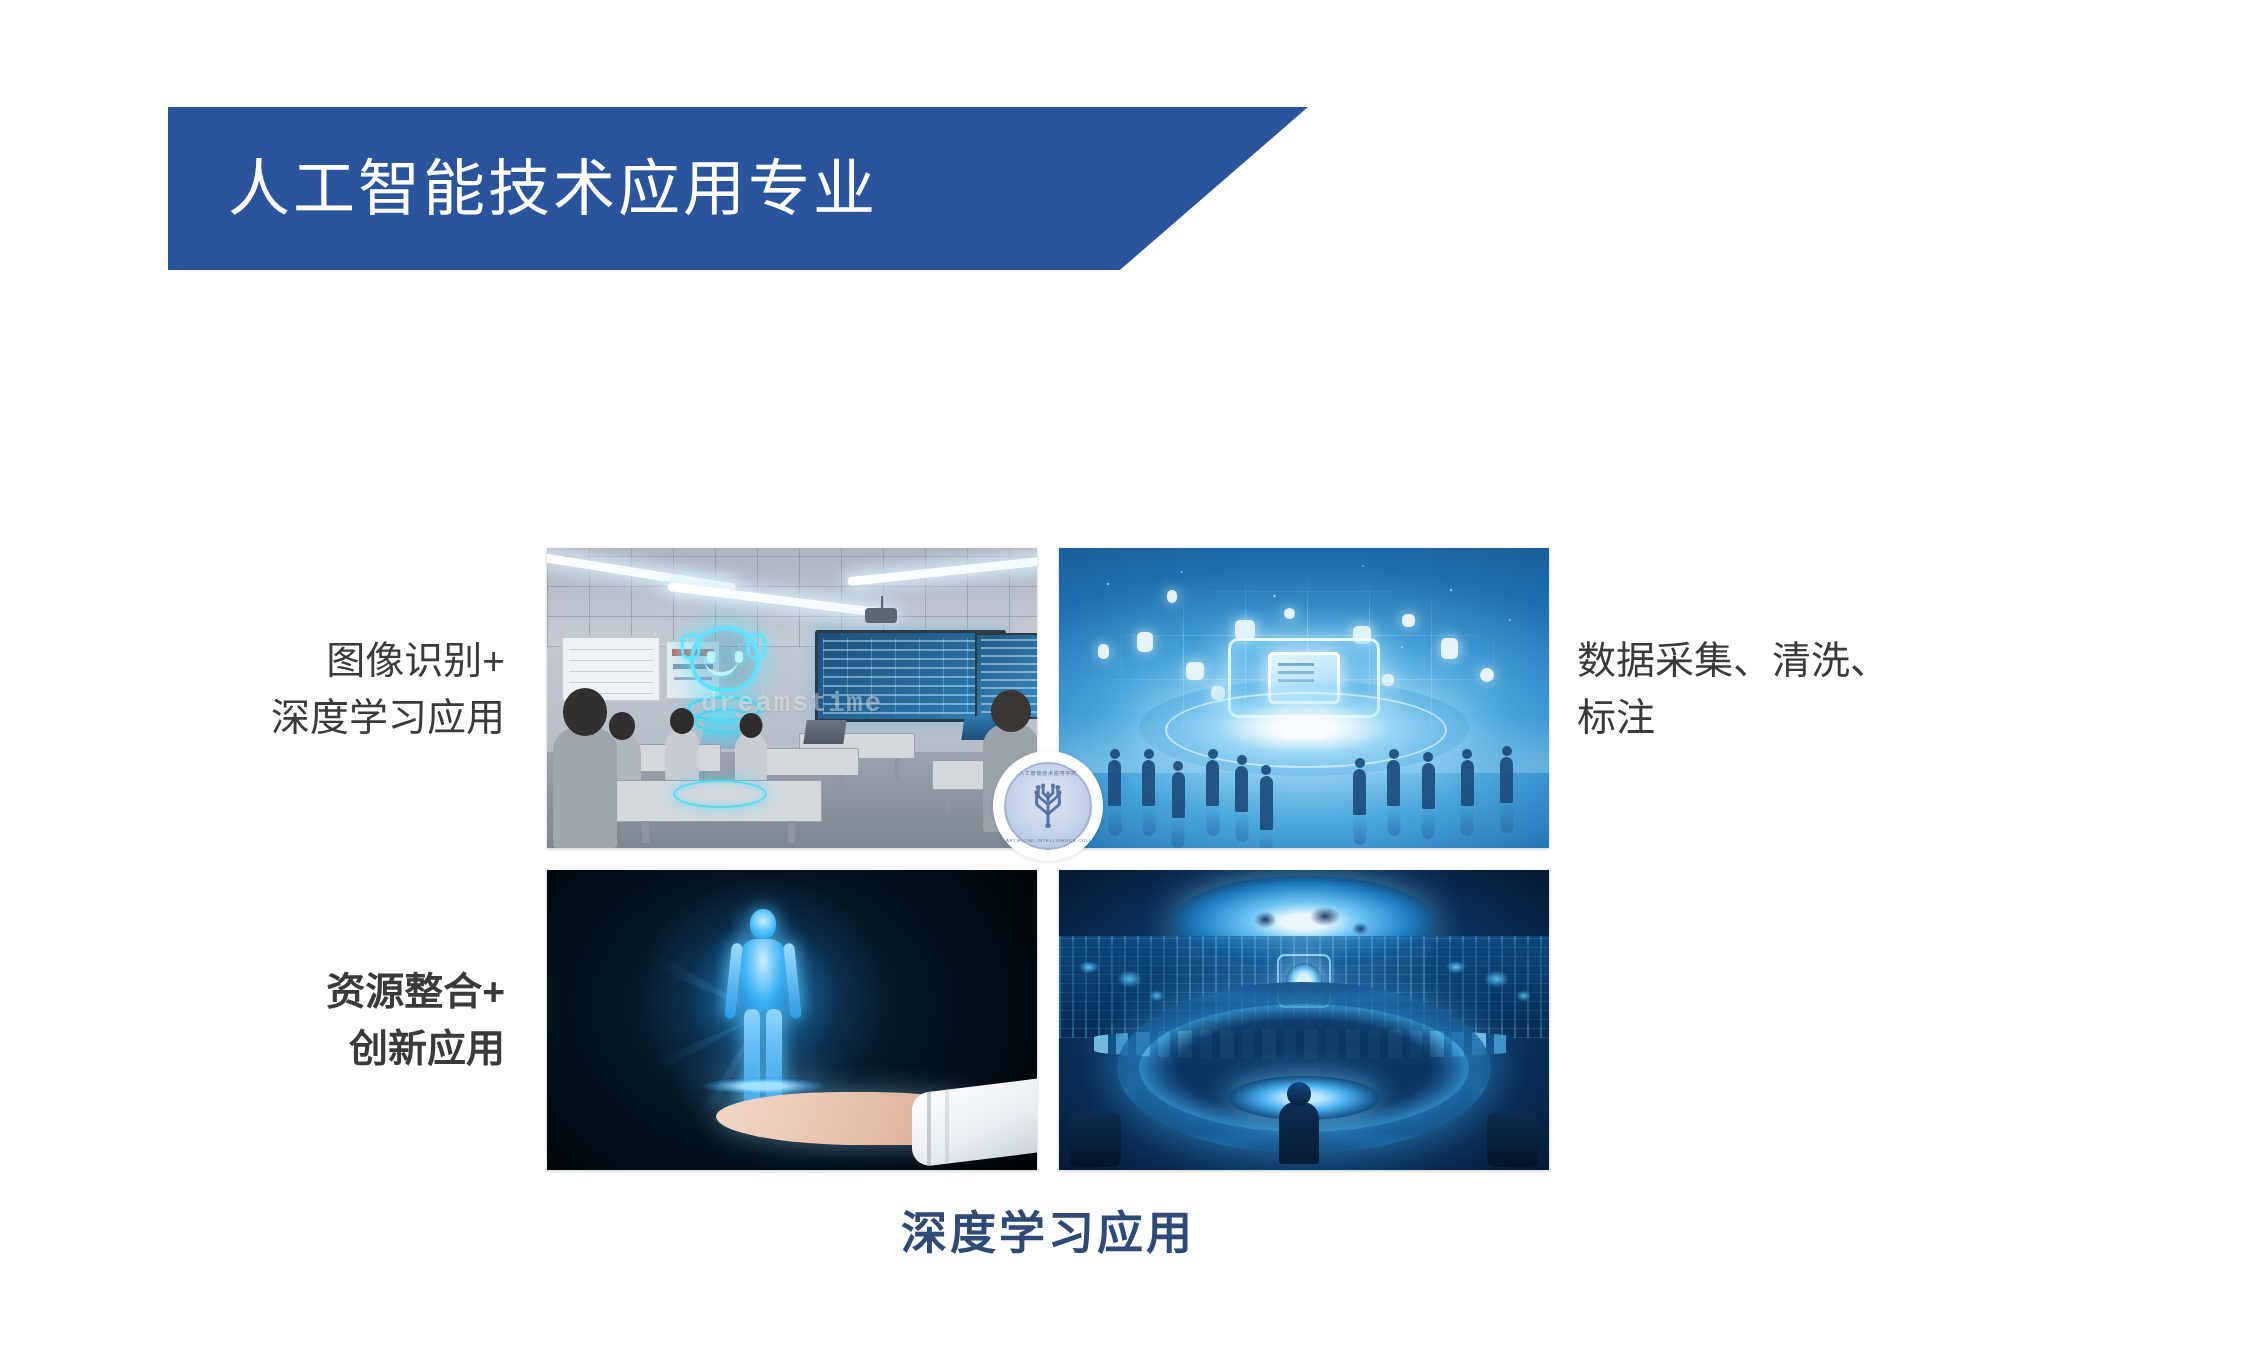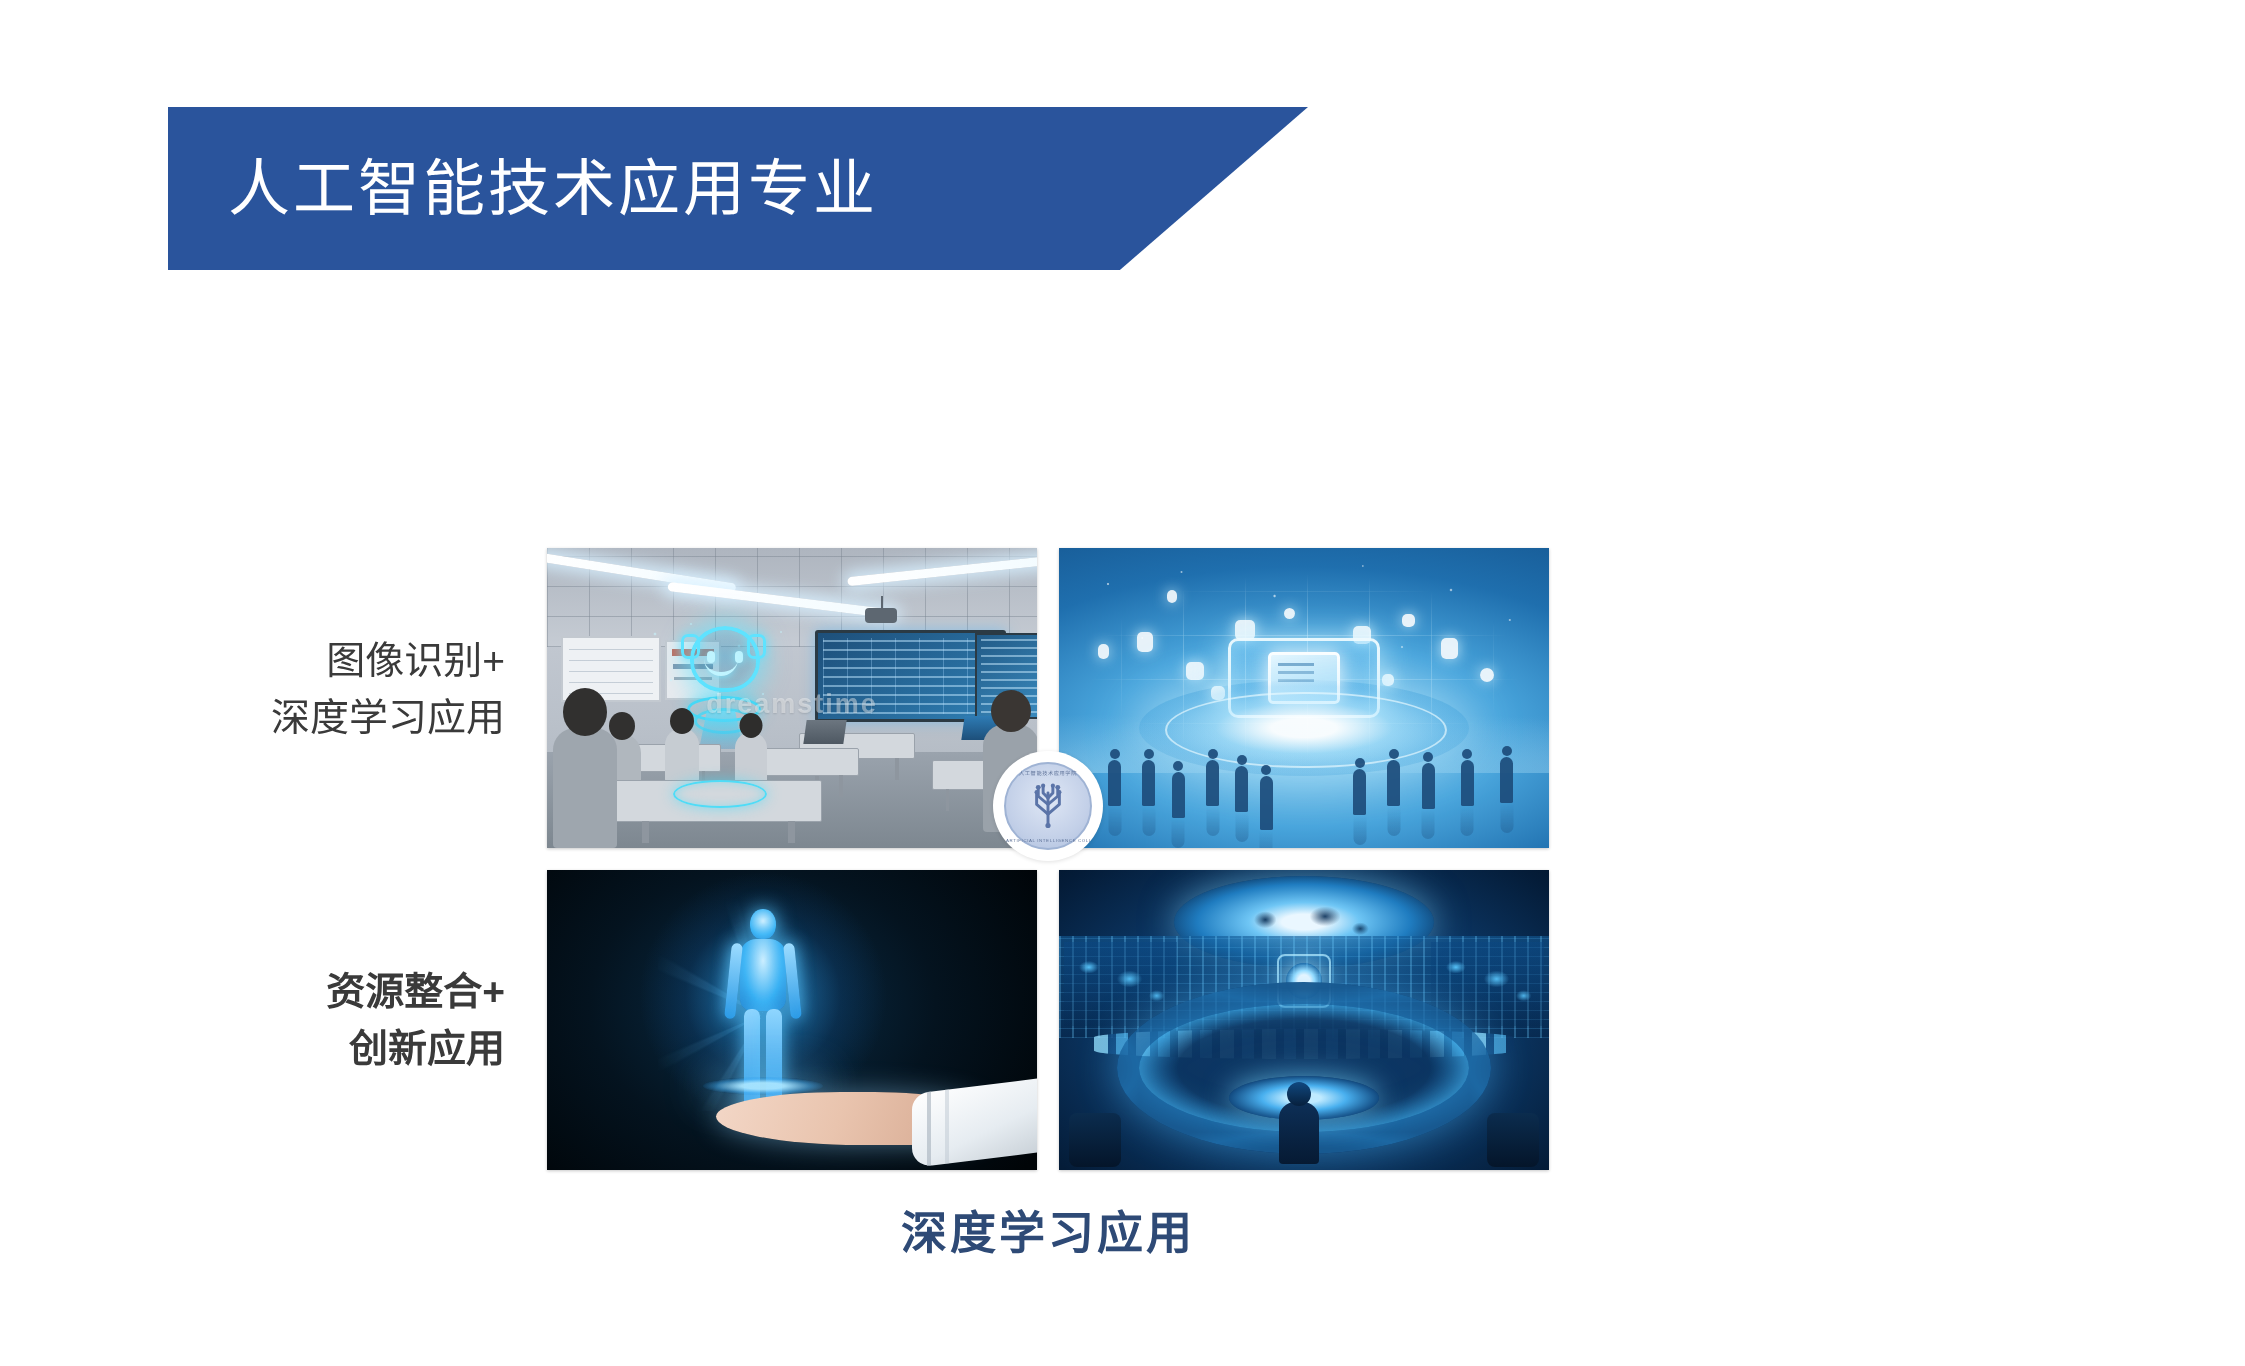--- a/index.html
+++ b/index.html
@@ -90,21 +90,21 @@
     width: 490px;
     height: 300px;
     overflow: hidden;
     background: #0c1b2e;
     box-shadow: 0 1px 3px rgba(0,0,0,0.22);
   }
   .photo.tl { left: 0;     top: 0;   }
   .photo.tr { left: 512px; top: 0;   }
   .photo.bl { left: 0;     top: 322px; }
   .photo.br { left: 512px; top: 322px; }
-  .photo-inner { position: absolute; inset: 0; }
+  .photo-inner { position: absolute; inset: 0; font-family: Liberation Mono, monospace; }
 
   
   .classroom {
     background:
       linear-gradient(180deg, #c9ced6 0%, #c2c8d1 28%, #b9c0c9 60%, #a9b1bb 100%);
   }
   .cr-ceiling {
     position: absolute; left: 0; top: 0; width: 100%; height: 33%;
     background: linear-gradient(180deg,#aeb5bf 0%, #c6ccd4 100%);
   }
@@ -584,20 +584,22 @@
   </div>
 
 
   <div class="figure-block">
 
     <div class="side-label left lbl-1">图像识别+
 深度学习应用</div>
     <div class="side-label left lbl-3">资源整合+
 创新应用</div>
 
+    <div class="side-label right lbl-2">数据采集、清洗、
+标注</div>
 
     <div class="grid-wrap">
 
       <div class="photo tl">
         <div class="photo-inner classroom">
           <div class="cr-ceiling"></div>
           <div class="cr-tile-grid"></div>
           <div class="cr-strip s1"></div>
           <div class="cr-strip s2"></div>
           <div class="cr-strip s3"></div>

